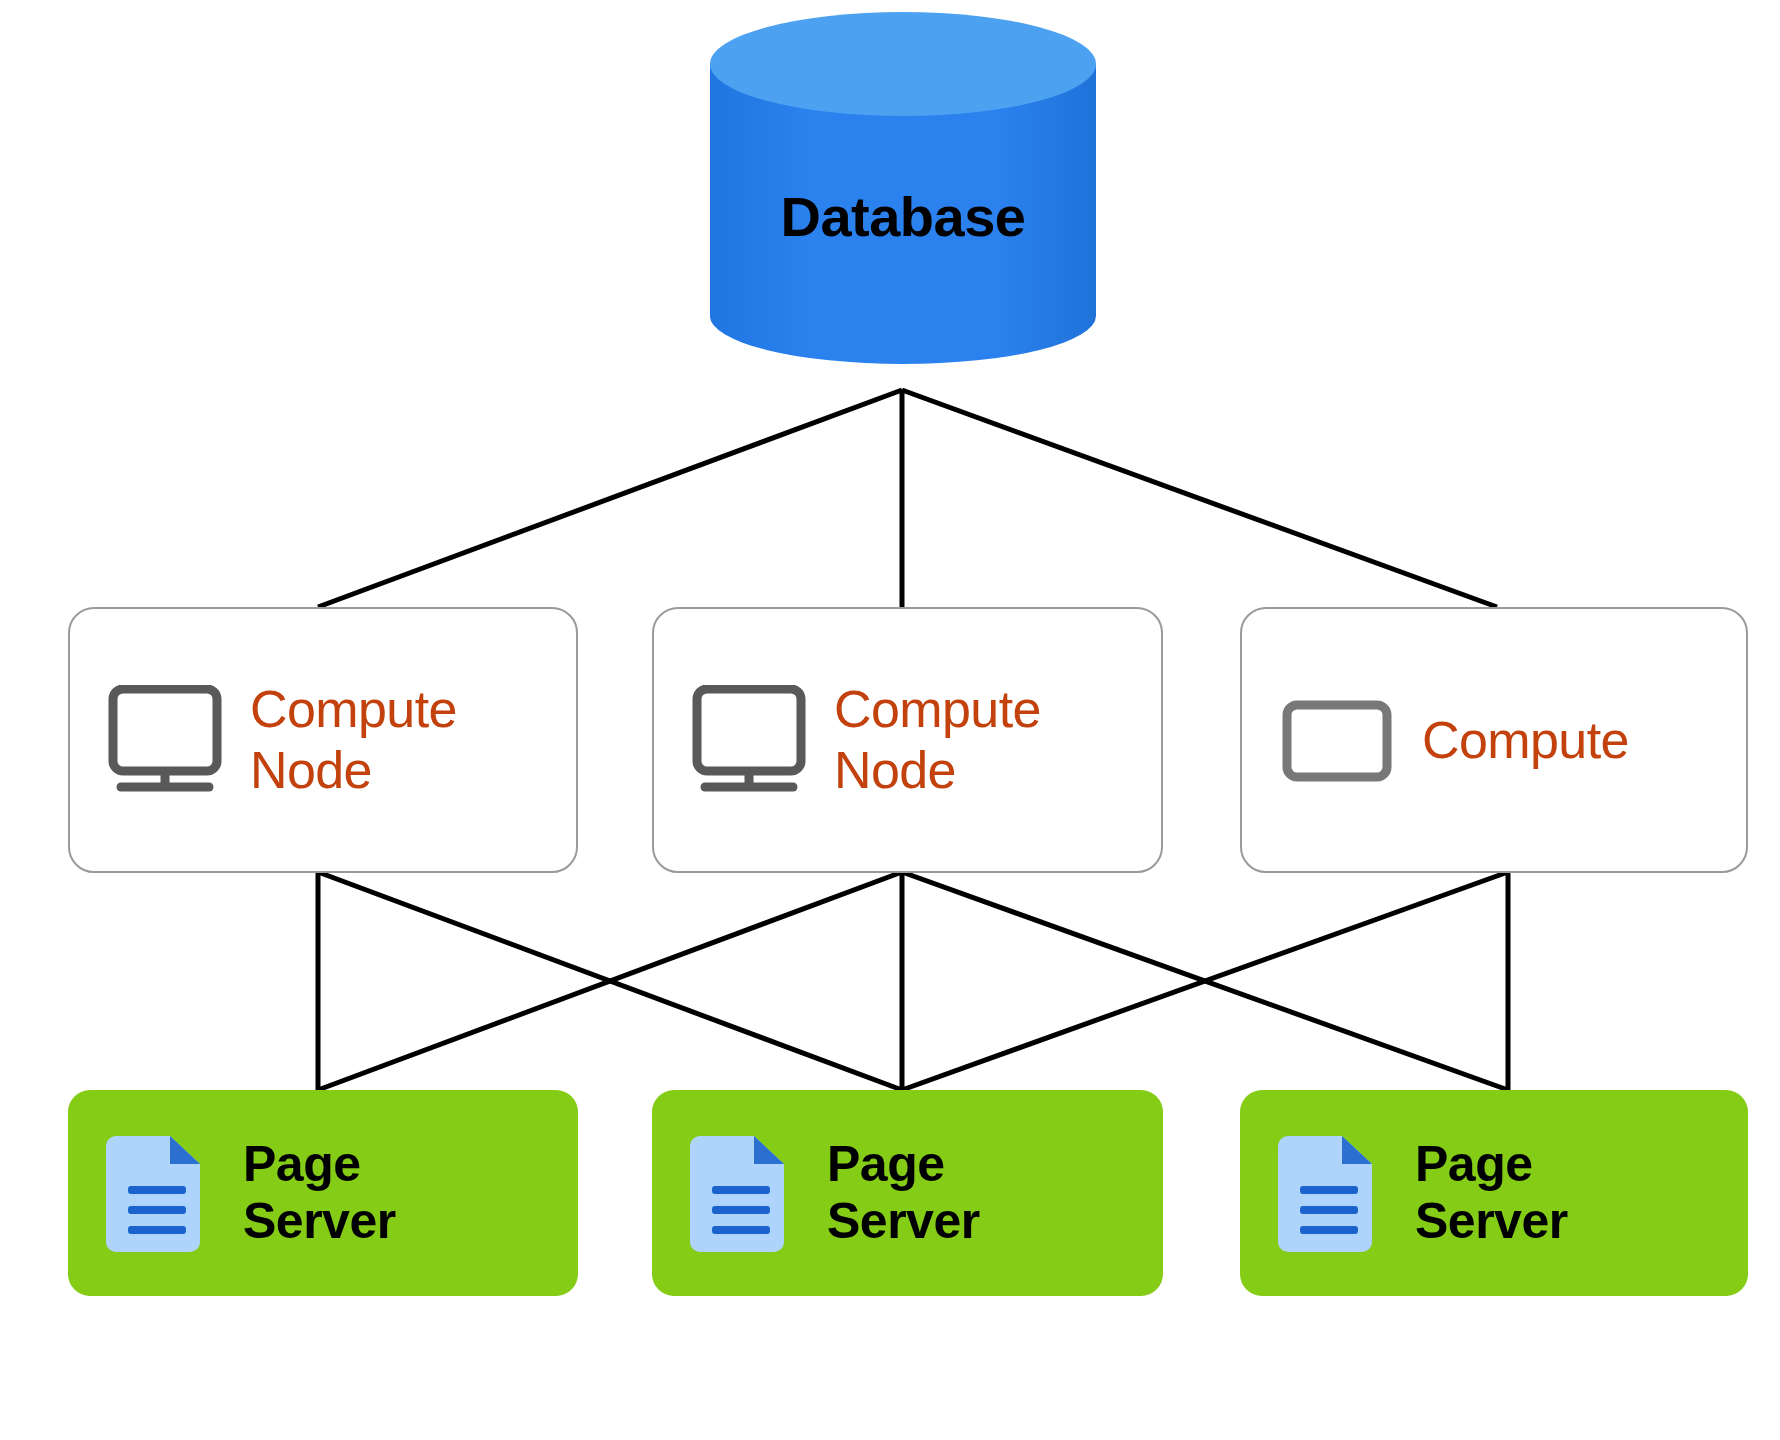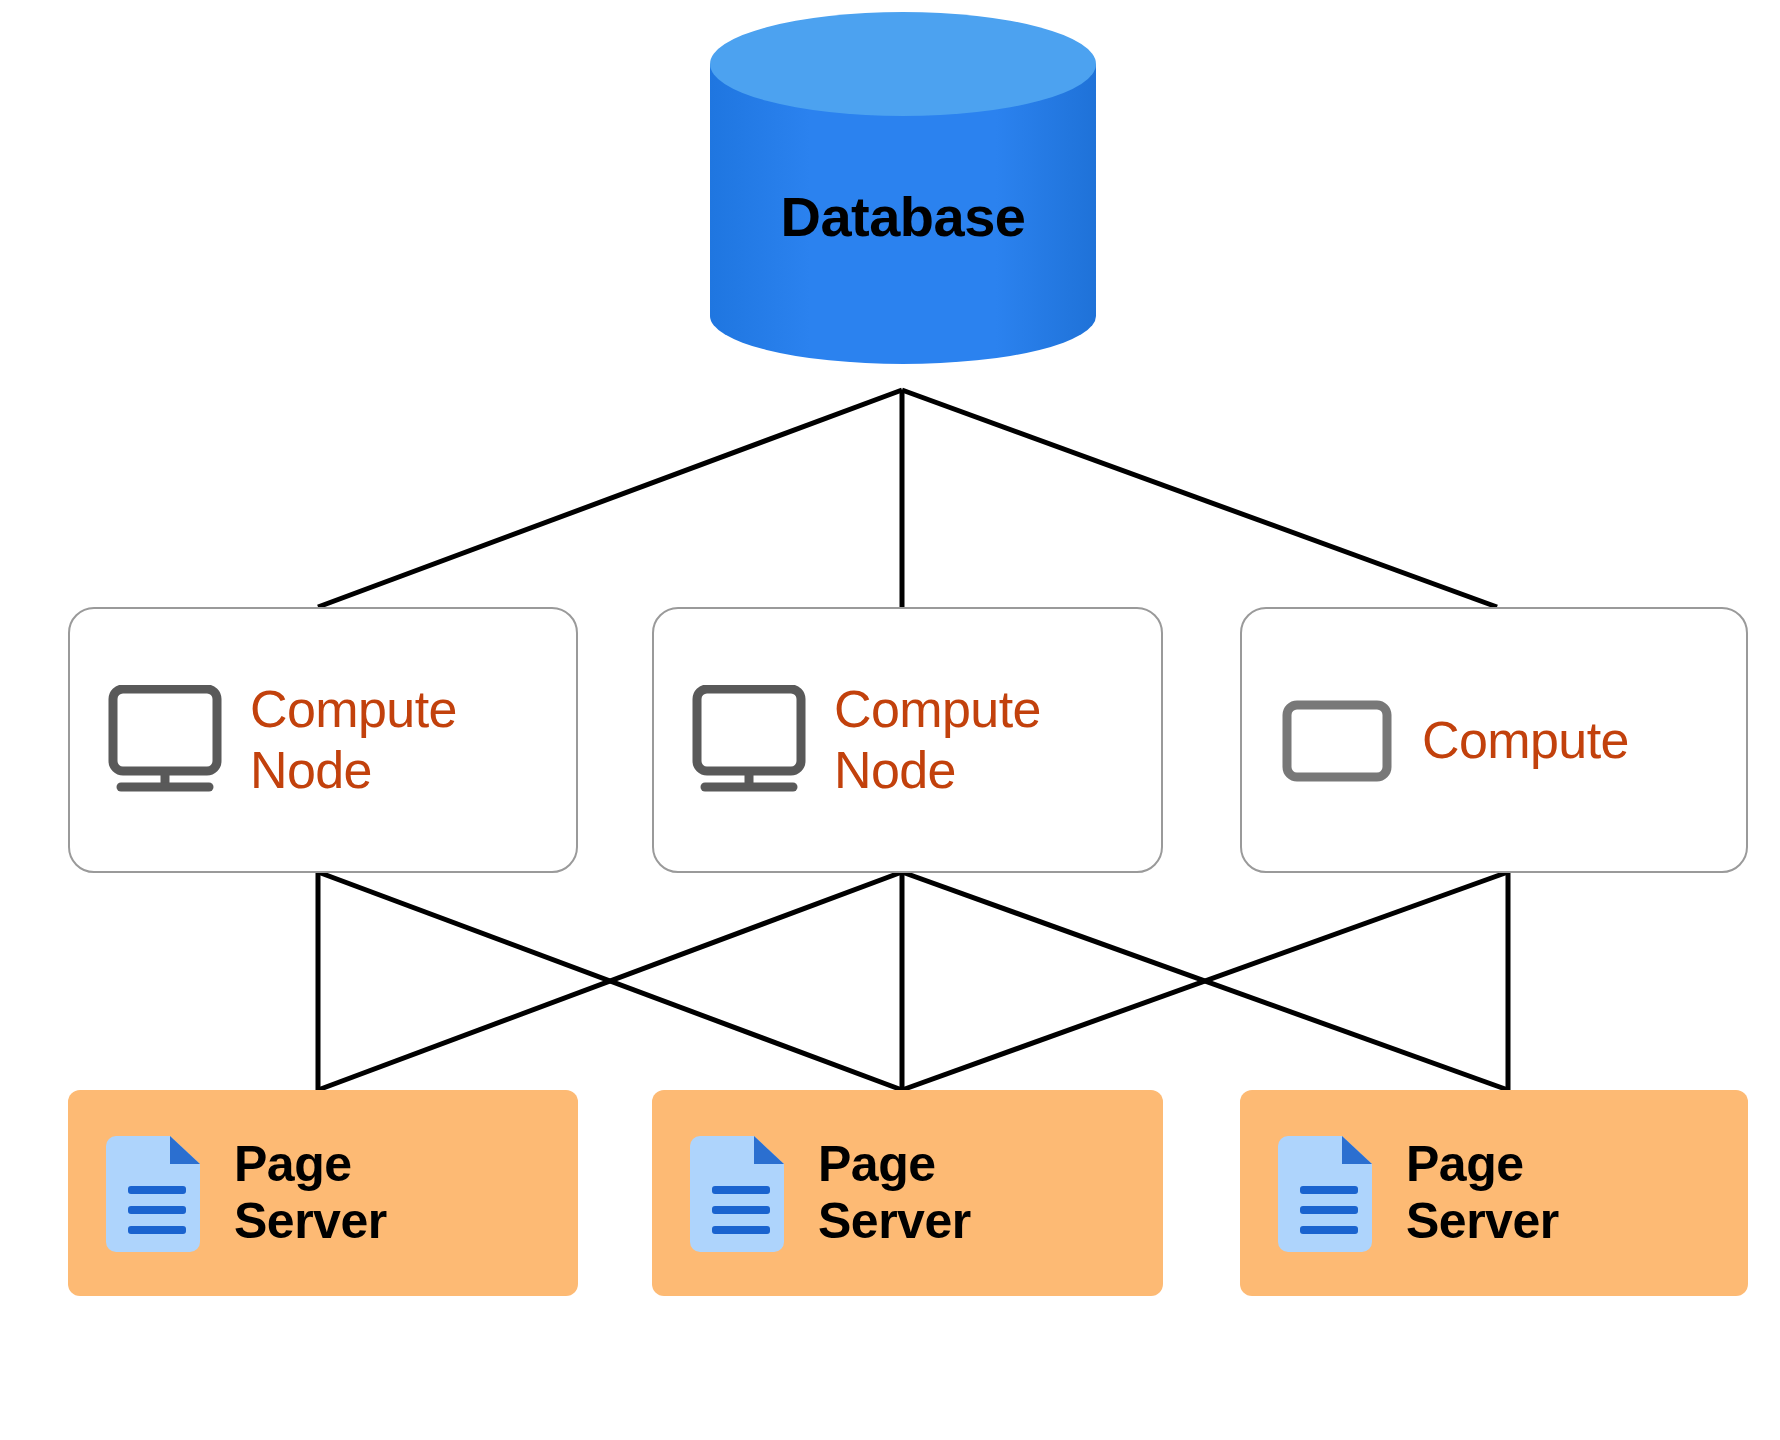--- a/index.html
+++ b/index.html
@@ -105,25 +105,26 @@
   .compute-label .suffix {
     font-style: italic;
   }
 
   
   .page-server {
     position: absolute;
     top: 1090px;
     height: 206px;
     box-sizing: border-box;
-    background: #fdba74;
-    border-radius: 12px;
+    background: #84cc16;
+    border-radius: 22px;
     display: flex;
     align-items: center;
     padding-left: 38px;
+    gap: 9px;
   }
   .page-server.p1 { left: 68px;   width: 510px; }
   .page-server.p2 { left: 652px;  width: 511px; }
   .page-server.p3 { left: 1240px; width: 508px; }
 
   .doc-icon {
     width: 104px;
     height: 130px;
     flex: 0 0 auto;
     margin-right: 24px;

